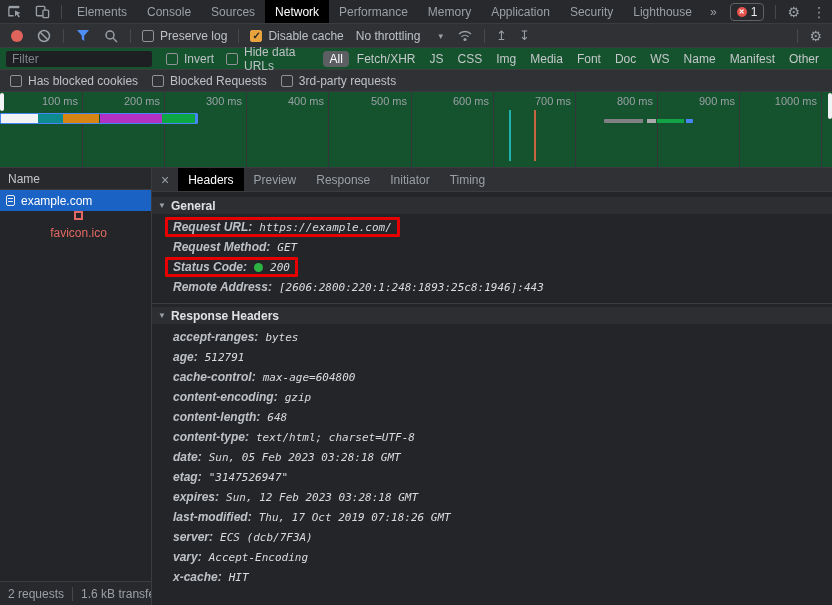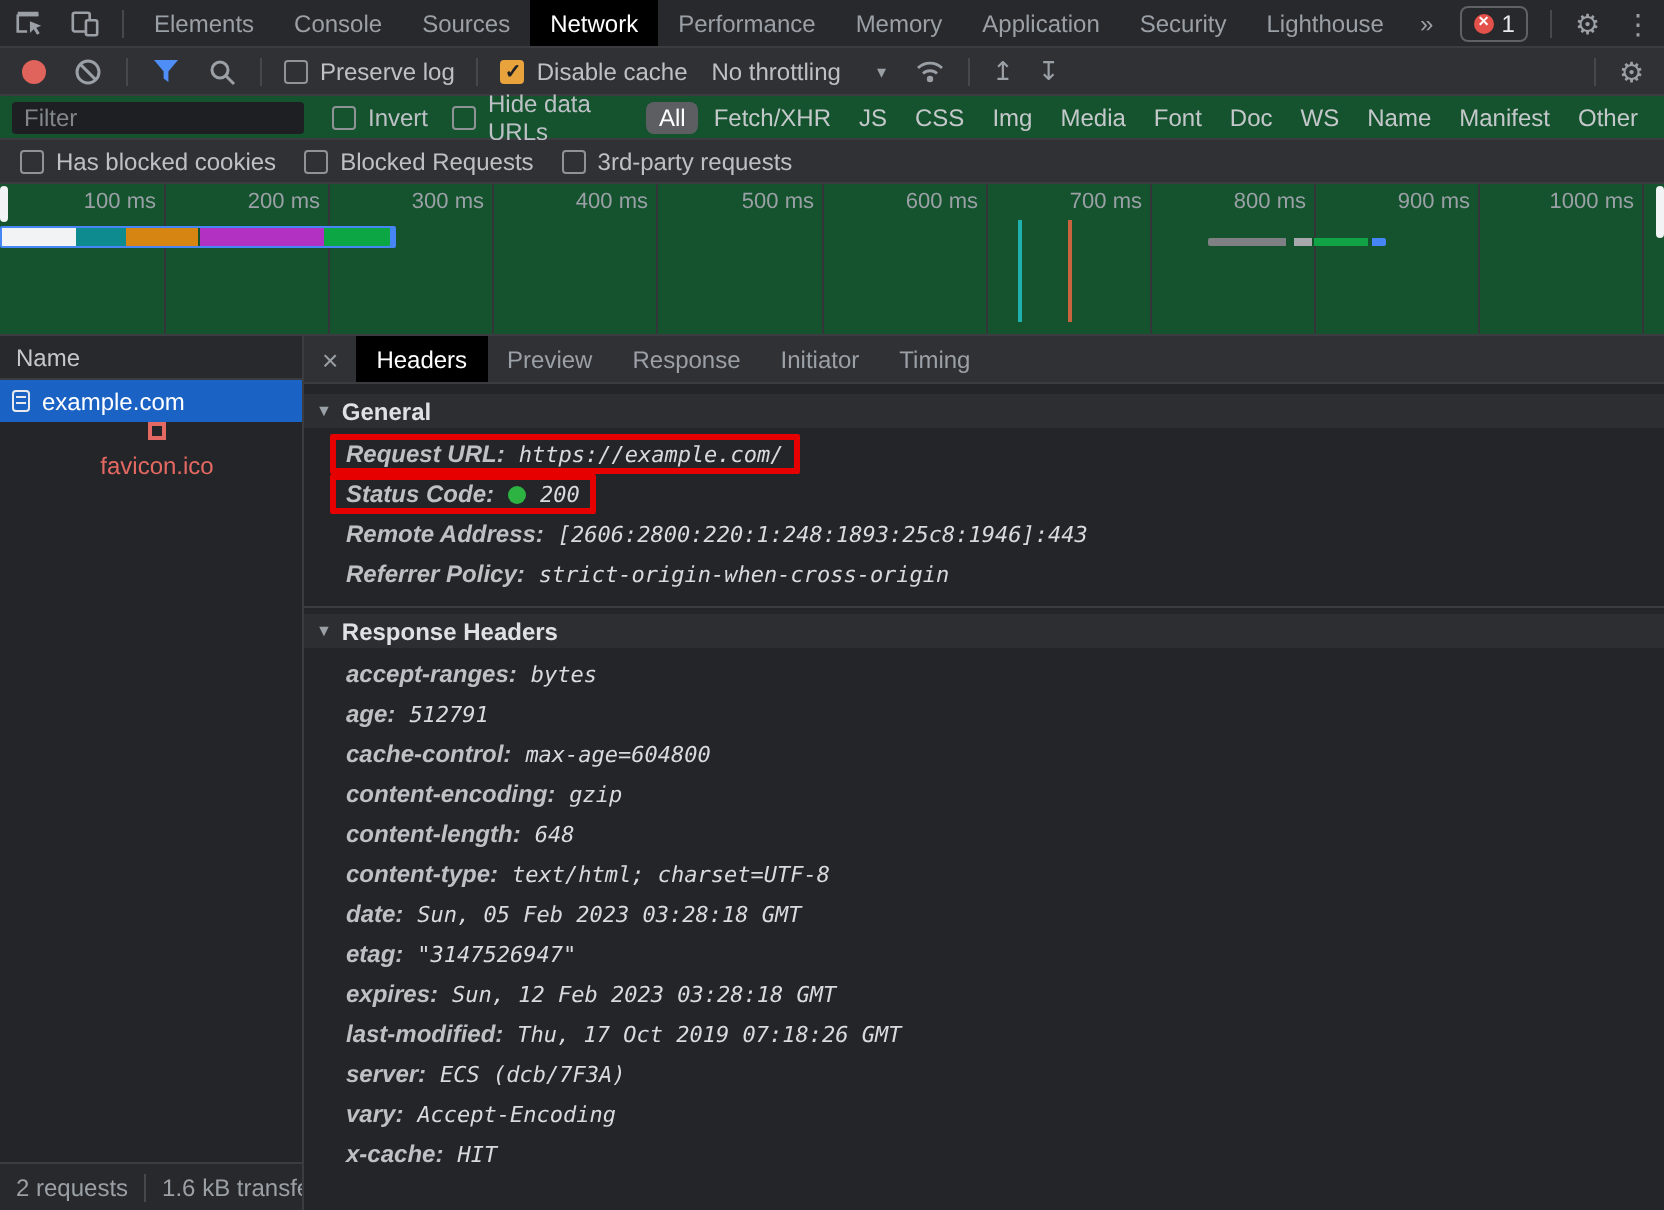--- a/index.html
+++ b/index.html
@@ -309,38 +309,38 @@
         <div class="sect-fields">
 
         <div class="hrow">
               <span class="pair hl">
                 <span class="hlabel">Request URL:</span>
 
                 <span class="hvalue">https://example.com/</span>
               </span>
             </div>
             <div class="hrow">
+              <span class="pair">
+                <span class="hlabel">Request Method:</span>
+
+                <span class="hvalue">GET</span>
+              </span>
+            </div>
+            <div class="hrow">
               <span class="pair hl">
                 <span class="hlabel">Status Code:</span>
                 <span class="dot show"></span>
                 <span class="hvalue">200</span>
               </span>
             </div>
             <div class="hrow">
               <span class="pair">
                 <span class="hlabel">Remote Address:</span>
 
                 <span class="hvalue">[2606:2800:220:1:248:1893:25c8:1946]:443</span>
-              </span>
-            </div>
-            <div class="hrow">
-              <span class="pair">
-                <span class="hlabel">Referrer Policy:</span>
-
-                <span class="hvalue">strict-origin-when-cross-origin</span>
               </span>
             </div>
           </div>
 
         <div class="sect-div"></div>
 
         <div class="sect-head">
           <span class="tri">▼</span>
           <span>Response Headers</span>
         </div>

